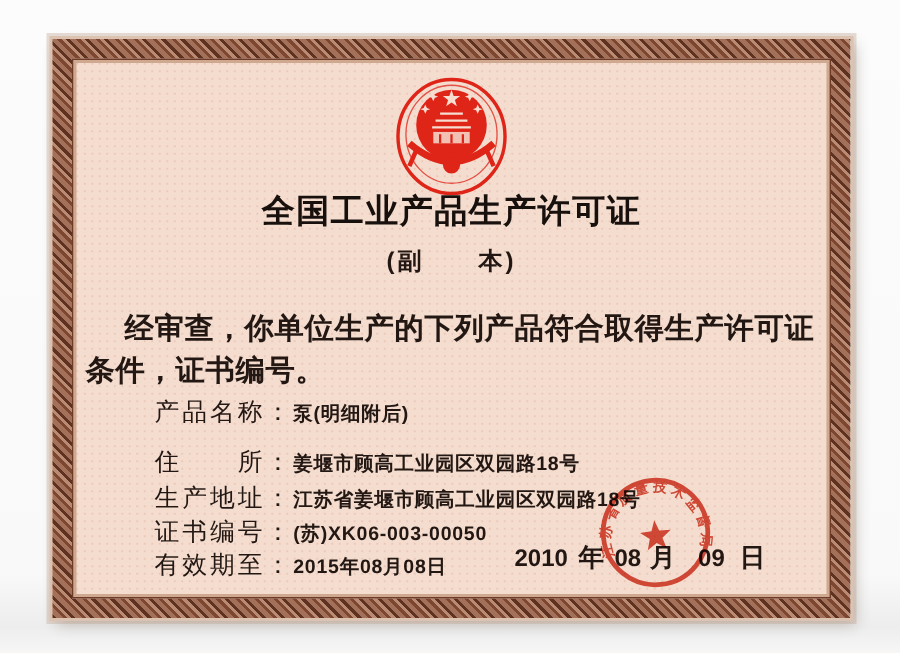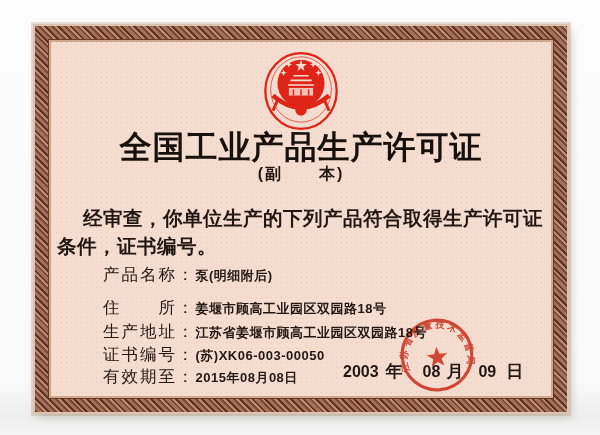--- a/index.html
+++ b/index.html
@@ -29,42 +29,42 @@
     background-color:#f4dccf;
     background-image:radial-gradient(#eac8b8 0.8px,transparent 0.9px);
     background-size:5px 5px;
     border:1px solid #6e3b28;
     box-shadow:inset 0 0 0 2px #cfa890;
     color:#221712;
   }
   .emblem { position:absolute; left:214px; top:10px; width:76px; height:82px; }
   .title {
     position:absolute; left:0; top:86px; width:100%;
-    text-align:center; font-size:32px; font-weight:bold;
+    text-align:center; font-size:22px; font-weight:bold;
     letter-spacing:1px; color:#17100c;
   }
   .subtitle {
     position:absolute; left:0; top:124px; width:100%;
     text-align:center; font-size:16px; font-weight:bold; letter-spacing:2px;
   }
   .company  { position:absolute; left:41px; top:145px; font-size:15px; font-weight:bold; letter-spacing:1px; }
   .stmt1    { position:absolute; left:34px; top:165px; font-size:19.5px; font-weight:bold; letter-spacing:0.5px; }
   .stmt2    { position:absolute; left:8px;  top:193px; font-size:19.5px; font-weight:bold; letter-spacing:0.5px; }
   .field { position:absolute; left:54px; white-space:nowrap; }
   .flabel { font-size:16.5px; font-weight:normal; letter-spacing:2px; }
   .fvalue { font-size:13px; font-weight:bold; letter-spacing:0.5px; }
   .row-1 { top:224px; } .row-2 { top:257px; } .row-3 { top:281px; }
   .row-4 { top:304px; } .row-5 { top:326px; }
   .issue-date {
     position:absolute; left:294px; top:320px;
     display:flex; align-items:baseline; font-weight:bold; white-space:nowrap;
   }
   .issue-date .num  { font-size:16px; }
   .issue-date .unit { font-size:17px; }
-  .gap-yu { margin-left:7px; }  .gap-m  { margin-left:20px; }
+  .gap-yu { margin-left:7px; }  .gap-m  { margin-left:7px; }
   .gap-mu { margin-left:6px; }  .gap-d  { margin-left:15px; }
   .gap-du { margin-left:10px; }
   .footnote {
     position:absolute; left:55px; top:346px;
     font-size:9px; font-weight:bold; letter-spacing:0.5px; color:#4c3328;
   }
   .seal {
     position:absolute; left:350px; top:277px; width:76px; height:76px;
     transform:rotate(-6deg);
     opacity:0.9; mix-blend-mode:multiply;
@@ -113,21 +113,21 @@
         <span class="flabel">生产地址：</span><span class="fvalue">江苏省姜堰市顾高工业园区双园路18号</span>
       </div>
       <div class="field row-4">
         <span class="flabel">证书编号：</span><span class="fvalue">(苏)XK06-003-00050</span>
       </div>
       <div class="field row-5">
         <span class="flabel">有效期至：</span><span class="fvalue">2015年08月08日</span>
       </div>
 
       <div class="issue-date">
-        <span class="num">2003</span>
+        <span class="num">2010</span>
         <span class="unit gap-yu">年</span>
         <span class="num gap-m">08</span>
         <span class="unit gap-mu">月</span>
         <span class="num gap-d">09</span>
         <span class="unit gap-du">日</span>
       </div>
 
 
       <div class="seal">
         <svg width="76" height="76" viewBox="0 0 120 120" xmlns="http://www.w3.org/2000/svg">

